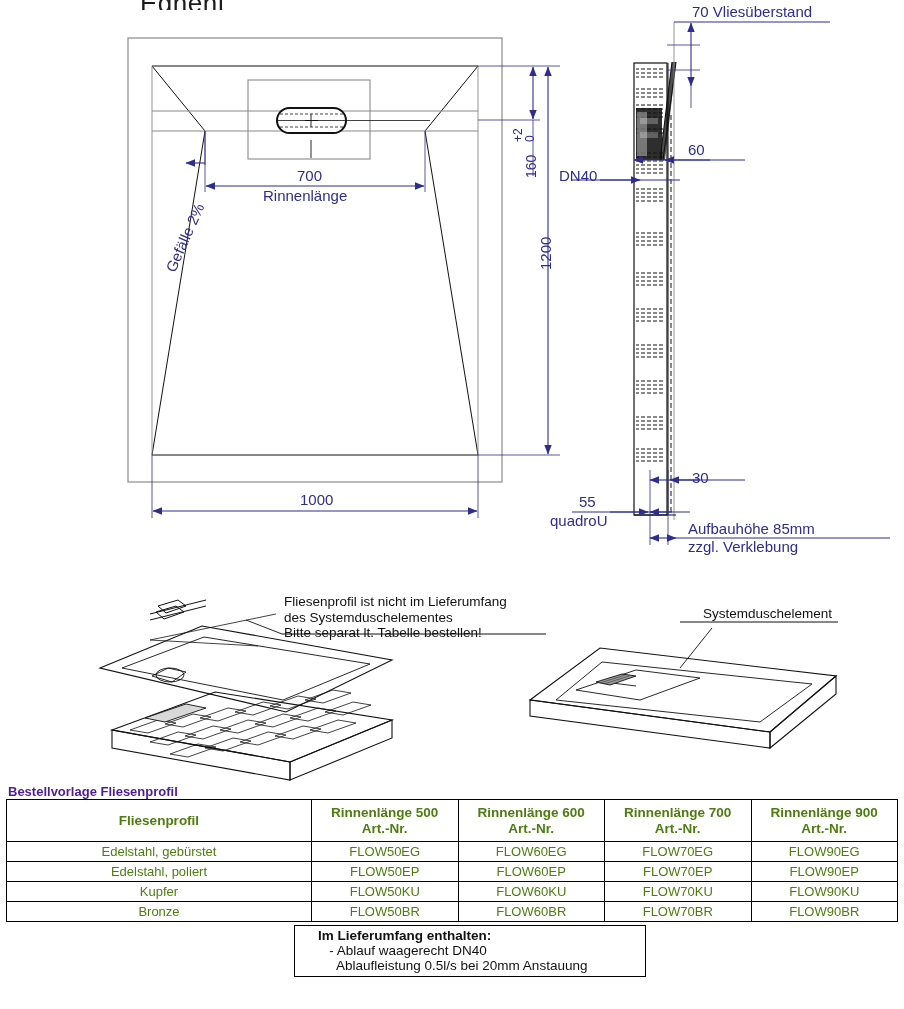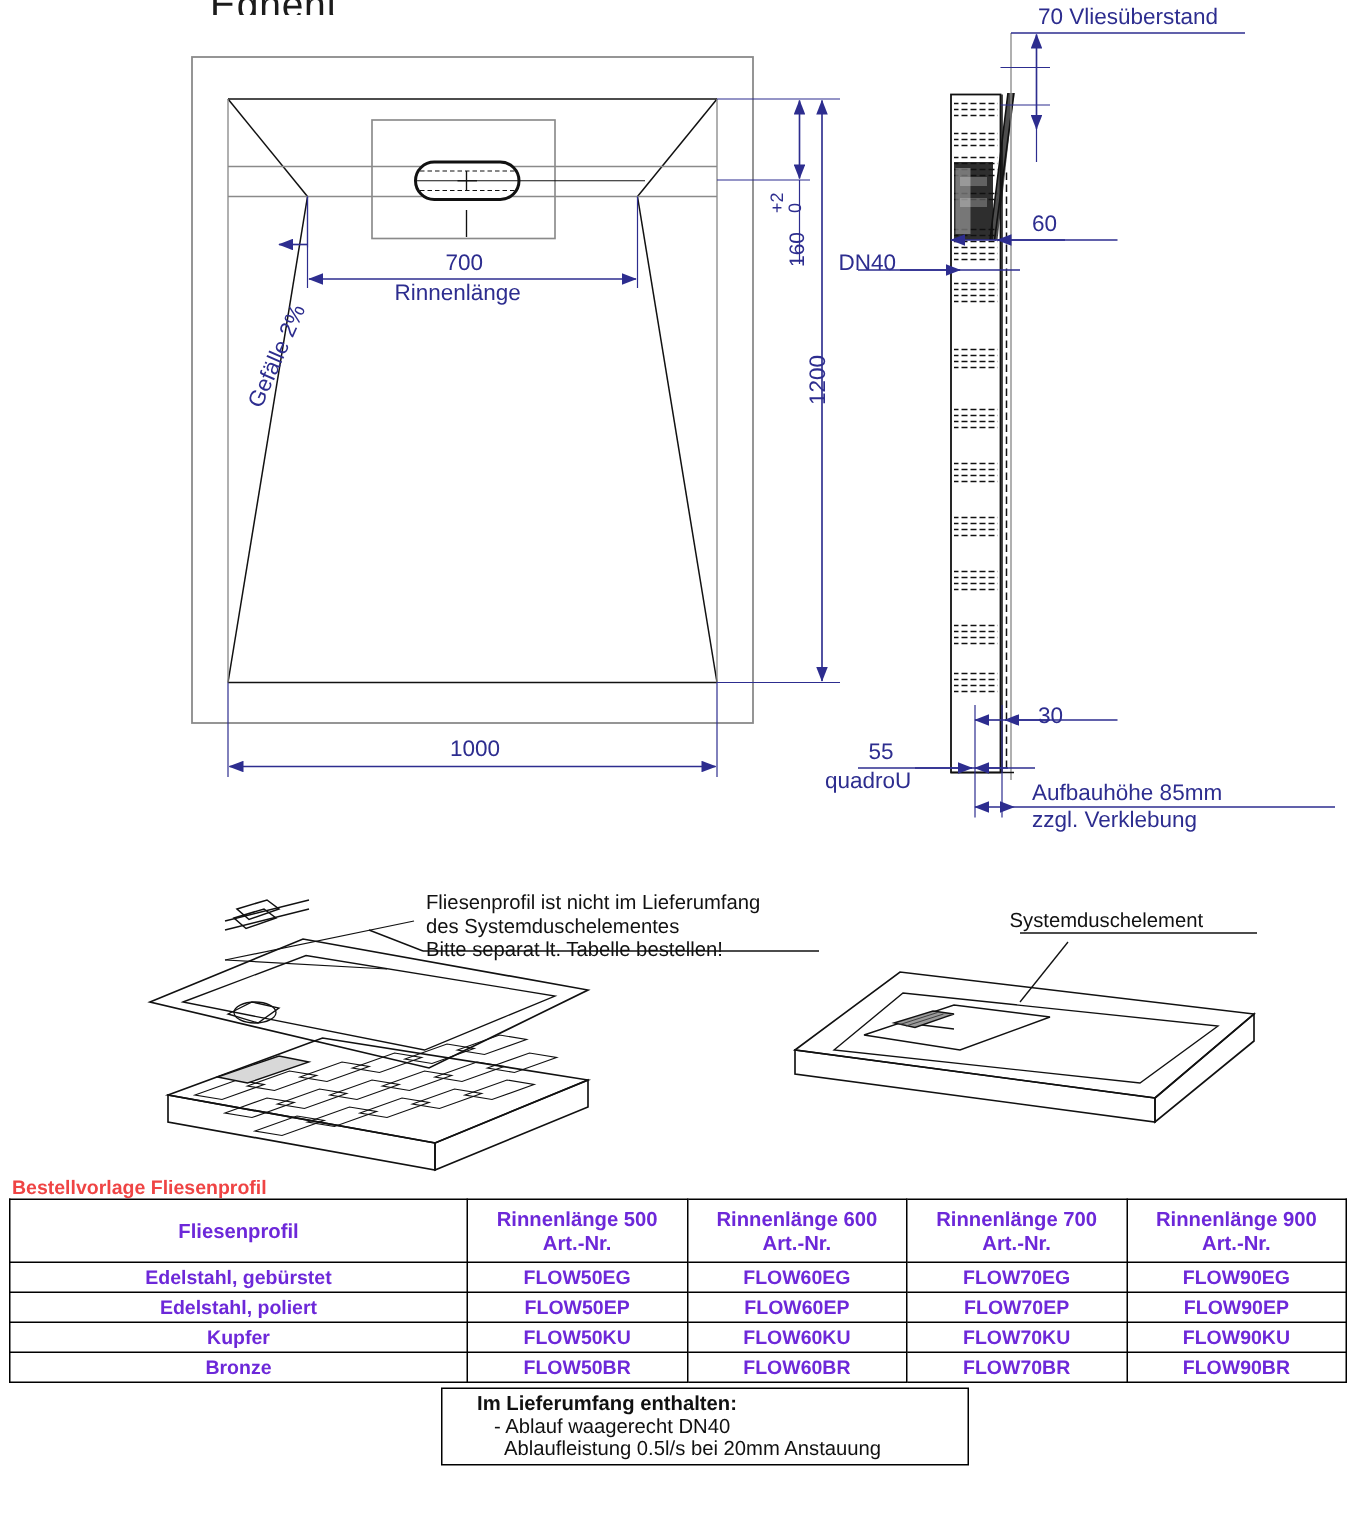--- a/index.html
+++ b/index.html
@@ -22,30 +22,30 @@
   
   .clip-frag{
     position:absolute;left:140px;top:-12px;
     font-size:26px;color:#1b1b1b;letter-spacing:.5px;
     height:22px;overflow:hidden;
   }
 
   
   .tbl-title{
     position:absolute;left:8px;top:784px;
-    font-size:13px;font-weight:bold;color:#ef4444;
+    font-size:13px;font-weight:bold;color:#4c1d95;
   }
   table.order{
     position:absolute;left:6px;top:799px;
     border-collapse:collapse;width:892px;
-    font-size:13px;color:#6d28d9;
+    font-size:13px;color:#4d7c0f;
   }
   table.order td,table.order th{
     border:1px solid #000;text-align:center;padding:1px 16px;
-    font-weight:bold;
+    font-weight:normal;
   }
   table.order thead th{font-weight:bold;font-size:13.5px;line-height:1.15;padding:5px 2px;}
   table.order tbody td{height:17px;}
   .col-prof{width:300px;}
 
   
   .incl{
     position:absolute;left:294px;top:925px;width:352px;
     border:1.6px solid #000;background:#fff;
     padding:2px 4px 3px 5px;font-size:13.5px;color:#111;
@@ -284,21 +284,21 @@
 
   <div class="txt dim" style="left:688px;top:521px;">Aufbauhöhe 85mm</div>
   <div class="txt dim" style="left:688px;top:539px;">zzgl. Verklebung</div>
 
   <div class="callout" style="left:284px;top:594px;">
     <div>Fliesenprofil ist nicht im Lieferumfang</div>
     <div>des Systemduschelementes</div>
     <div>Bitte separat lt. Tabelle bestellen!</div>
   </div>
 
-  <div class="callout" style="left:673px;top:606px;">Systemduschelement</div>
+  <div class="callout" style="left:703px;top:606px;">Systemduschelement</div>
 
   <div class="tbl-title">Bestellvorlage Fliesenprofil</div>
 
   <table class="order">
     <thead>
       <tr>
         <th class="col-prof">
           <div>Fliesenprofil</div>
         </th>
         <th>

